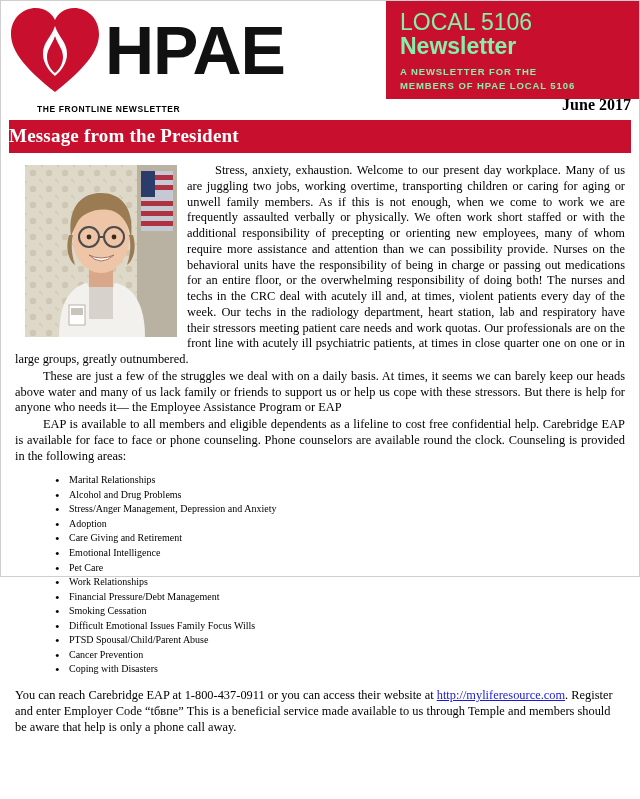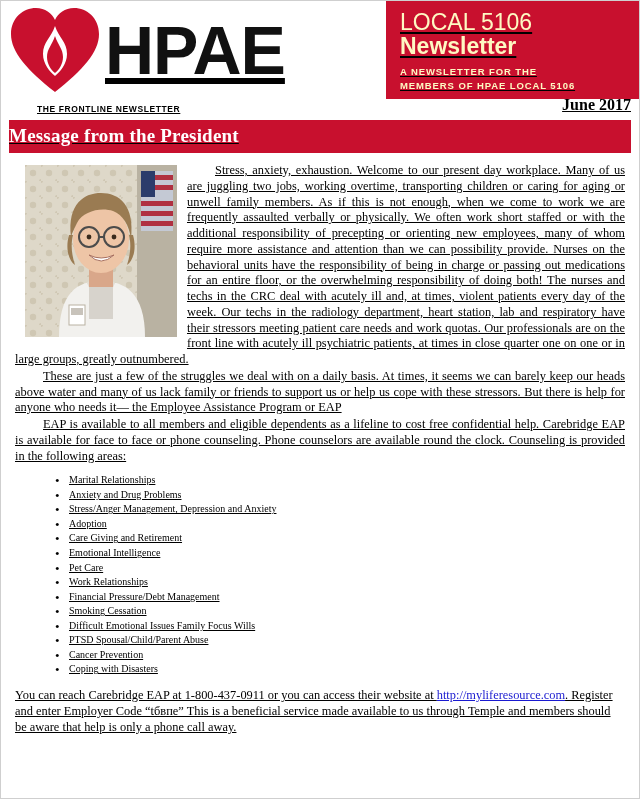--- a/index.html
+++ b/index.html
@@ -10,24 +10,23 @@
     width: 640px;
     height: 799px;
     background: #ffffff;
     font-family: "Liberation Serif", serif;
     color: #000000;
     overflow: hidden;
   }
   .page {
     position: relative;
     width: 640px;
-    height: 799px;
+    height: 577px;
     box-sizing: border-box;
     border: 1px solid #cfcfcf;
-    text-decoration: underline;
   }
 
   
   .masthead {
     position: relative;
     height: 98px;
     display: flex;
     align-items: stretch;
   }
   .logo-block {
@@ -49,21 +48,21 @@
     font-weight: bold;
     font-size: 68px;
     letter-spacing: -1px;
     line-height: 1;
     margin-left: 2px;
     color: #111111;
   }
   .banner-block {
     flex: 1;
     background: #c8102e;
-    color: #fef9c3;
+    color: #86efac;
     padding: 10px 12px 8px 14px;
     box-sizing: border-box;
     display: flex;
     flex-direction: column;
     justify-content: center;
   }
   .banner-title {
     font-family: "Liberation Sans", sans-serif;
     font-size: 23px;
     line-height: 1.05;
@@ -256,21 +255,21 @@
         <rect x="46" y="143" width="12" height="7" fill="#c8c3bb"></rect>
       </svg>
     </div>
 
     <p class="body-text">Stress, anxiety, exhaustion. Welcome to our present day workplace. Many of us are juggling two jobs, working overtime, transporting children or caring for aging or unwell family members. As if this is not enough, when we come to work we are frequently assaulted verbally or physically. We often work short staffed or with the additional responsibility of precepting or orienting new employees, many of whom require more assistance and attention than we can possibility provide. Nurses on the behavioral units have the responsibility of being in charge or passing out medications for an entire floor, or the overwhelming responsibility of doing both! The nurses and techs in the CRC deal with acutely ill and, at times, violent patients every day of the week. Our techs in the radiology department, heart station, lab and respiratory have their stressors meeting patient care needs and work quotas. Our professionals are on the front line with acutely ill psychiatric patients, at times in close quarter one on one or in large groups, greatly outnumbered.</p>
     <p class="body-text second">These are just a few of the struggles we deal with on a daily basis. At times, it seems we can barely keep our heads above water and many of us lack family or friends to support us or help us cope with these stressors. But there is help for anyone who needs it— the Employee Assistance Program or EAP</p>
     <p class="body-text third">EAP is available to all members and eligible dependents as a lifeline to cost free confidential help. Carebridge EAP is available for face to face or phone counseling. Phone counselors are available round the clock. Counseling is provided in the following areas:</p>
 
     <ul class="topics">
       <li>Marital Relationships</li>
-      <li>Anxiety and Drug Problems</li>
+      <li>Alcohol and Drug Problems</li>
       <li>Stress/Anger Management, Depression and Anxiety</li>
       <li>Adoption</li>
       <li>Care Giving  and  Retirement</li>
       <li>Emotional Intelligence</li>
       <li>Pet Care</li>
       <li>Work Relationships</li>
       <li>Financial Pressure/Debt Management</li>
       <li>Smoking Cessation</li>
       <li> Difficult Emotional Issues  Family Focus  Wills</li>
       <li> PTSD  Spousal/Child/Parent Abuse</li>

